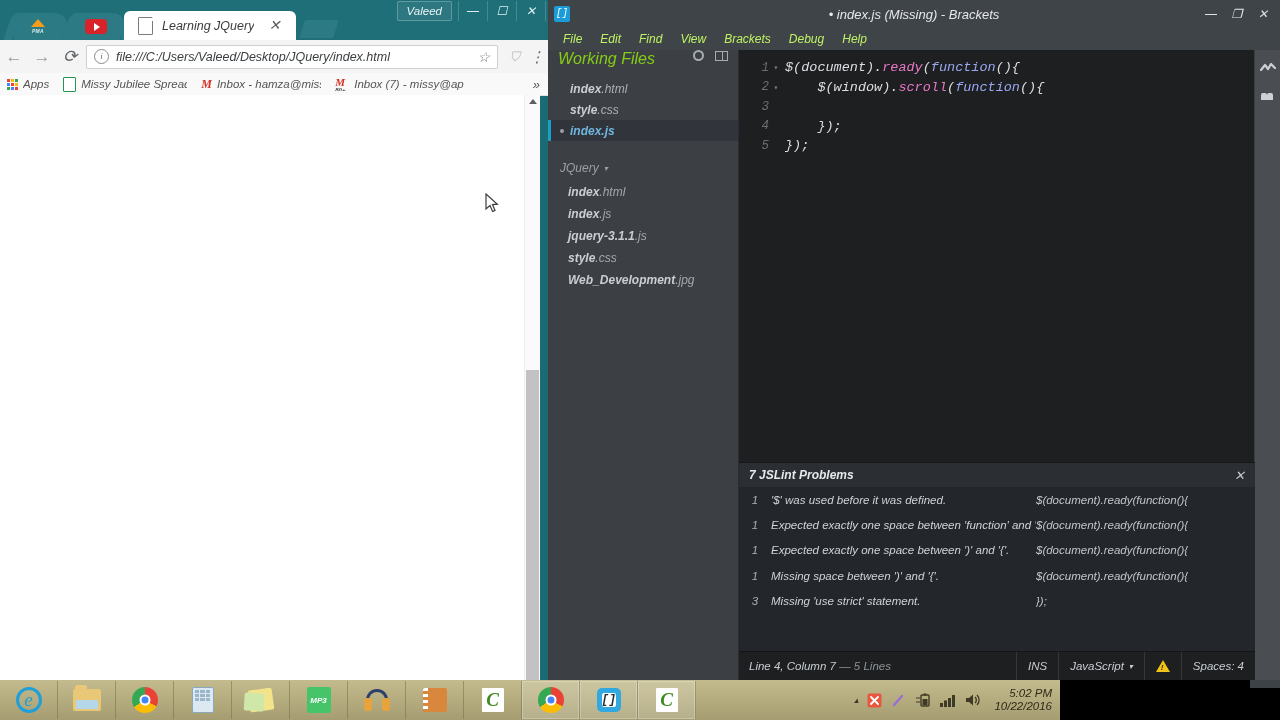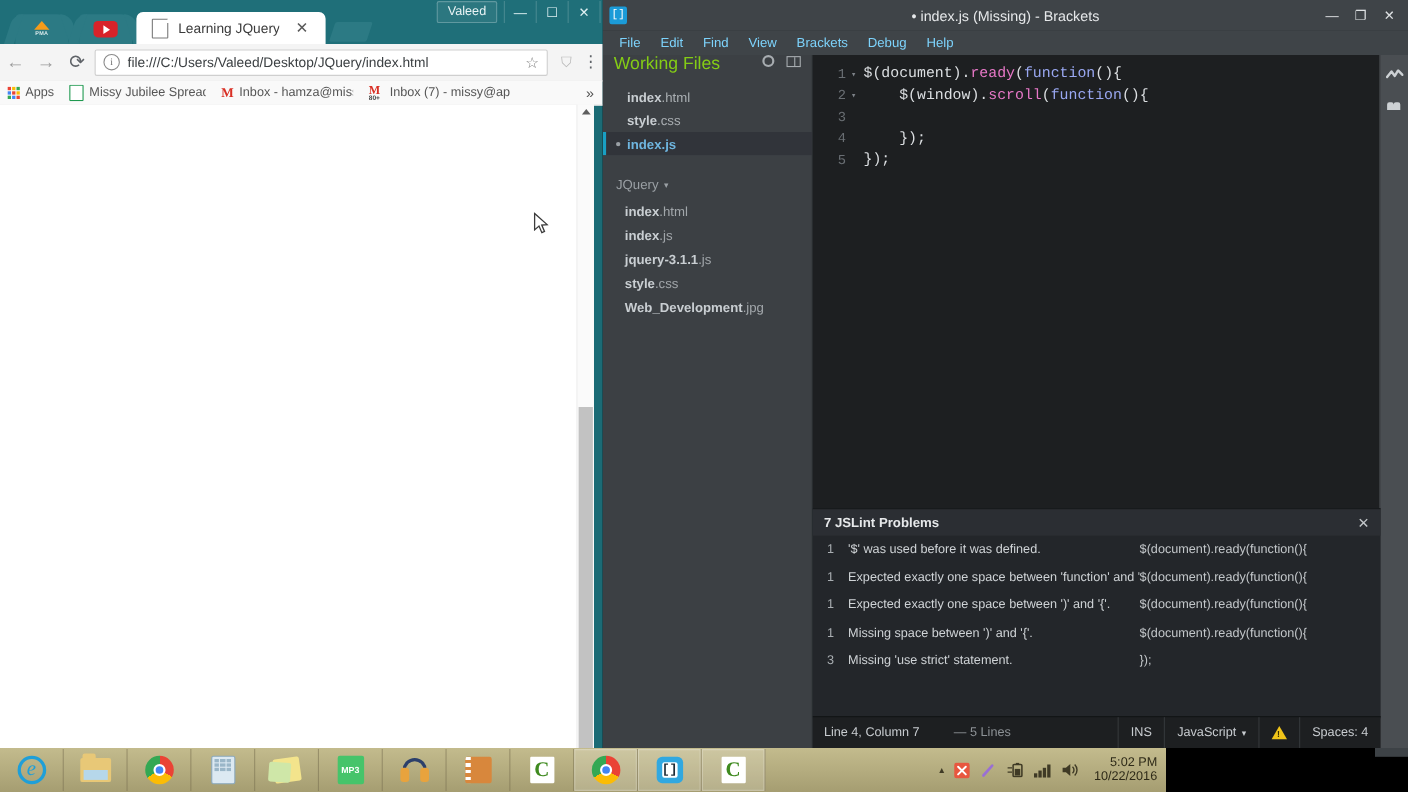--- a/index.html
+++ b/index.html
@@ -2,21 +2,21 @@
 <html><head>
 <meta charset="utf-8">
 <style>
   html, body {
     margin: 0; padding: 0;
     width: 1280px; height: 720px;
     overflow: hidden;
     font-family: "Liberation Sans", sans-serif;
     background: #0b0b0b;
   }
-  #screen { position: relative; width: 1280px; height: 720px; overflow: hidden; background:#000; }
+  #screen { position: relative; width: 1280px; height: 720px; overflow: hidden; background:#000;font-style:italic; }
 
   
   #chrome-window {
     position: absolute; left: 0; top: 0; width: 548px; height: 688px;
     background: #1b6b75; overflow: hidden;
   }
   #chrome-tabstrip {
     position: absolute; left: 0; top: 0; width: 548px; height: 40px;
     background: #1f6f79;
   }
@@ -146,21 +146,21 @@
   }
   #b-title {
     position: absolute; left: 0; right: 0; text-align: center;
     color: #e6e8ea; font-size: 13px;
   }
   .b-wbtn { width: 26px; text-align: center; color: #dfe2e4; font-size: 12px; z-index:2;}
   #b-wctrls { position:absolute; right: 4px; top: 0; height: 28px; display:flex; align-items:center;}
   #b-menubar {
     position: absolute; left: 0; top: 28px; width: 732px; height: 22px;
     background: #3f4448; display: flex; align-items: center;
-    font-size: 12px; color: #7dd3fc;
+    font-size: 12px; color: #bef264;
   }
   #b-menubar .mi { padding: 0 9px; }
   #b-menubar .mi:first-child { margin-left: 6px; }
 
   #b-sidebar {
     position: absolute; left: 0; top: 50px; width: 190px; height: 630px;
     background: #3c4044; border-right: 1px solid #2a2d30;
   }
   #wf-header {
     height: 28px; display: flex; align-items: flex-start; padding: 0 10px;
@@ -234,21 +234,21 @@
   .lint-line { width: 32px; text-align: center; color: #a9aeb2; flex:0 0 auto;}
   .lint-msg  { flex: 0 0 265px; overflow: hidden; white-space: nowrap; }
   .lint-src  { color: #c2c6c9; white-space: nowrap; overflow:hidden; }
 
   #b-statusbar {
     position: absolute; left: 191px; bottom: 0; width: 516px; height: 28px;
     background: #1d1f21; border-top: 1px solid #121416;
     display: flex; align-items: center; font-size: 11.5px; color: #c8ccd0;
   }
   #sb-left { padding-left: 10px; }
-  #sb-left .dim { color: #8d9296; margin-left: 28px; }
+  #sb-left .dim { color: #8d9296; }
   .sb-cell {
     height: 28px; display:flex; align-items:center; padding: 0 11px;
     border-left: 1px solid #35383b;
   }
   #sb-right { margin-left: auto; display:flex; align-items:center; height:28px;text-align:center;}
   .warn-tri {
     width:0;height:0;border-left:7px solid transparent;border-right:7px solid transparent;
     border-bottom:12px solid #f0c419; position:relative;
   }
   .warn-tri::after{content:'!';position:absolute;left:-2px;top:3px;font-size:8px;color:#3a2f00;font-weight:bold;}

